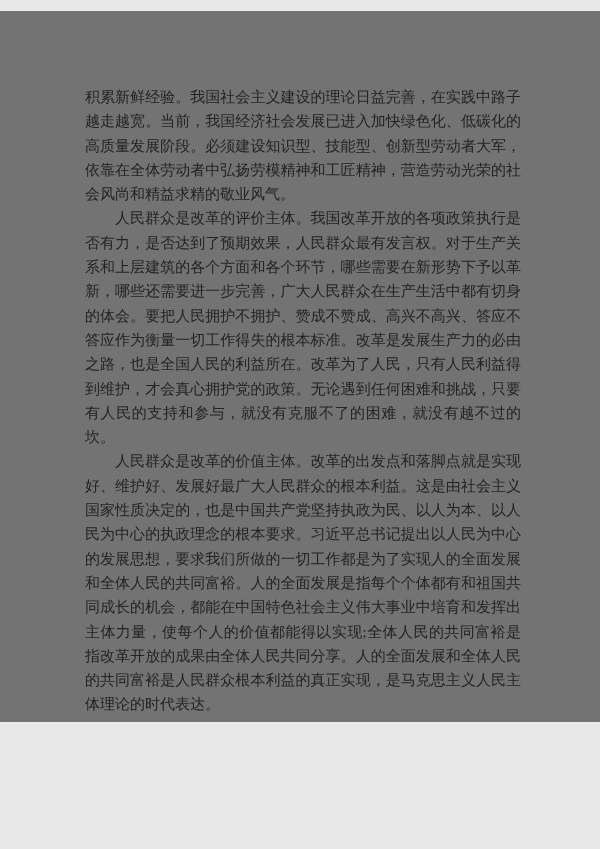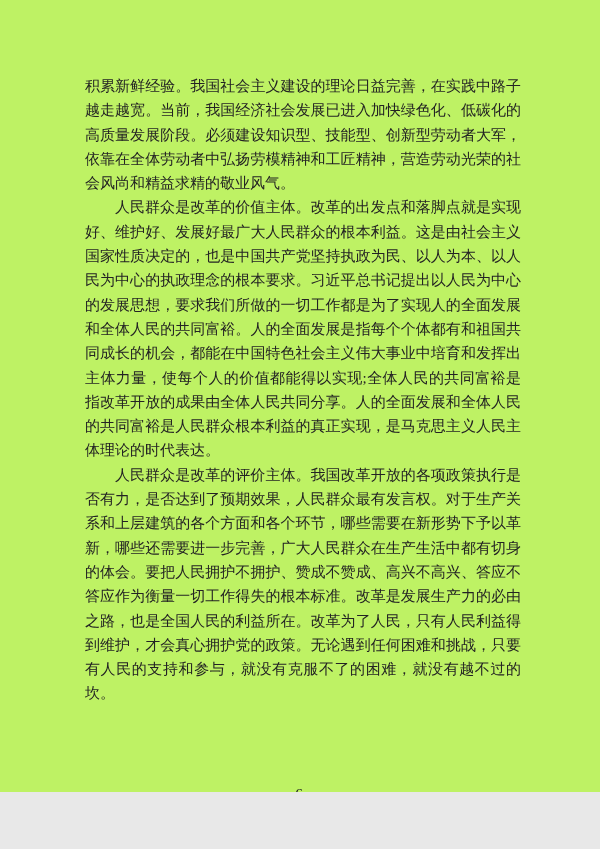--- a/index.html
+++ b/index.html
@@ -4,23 +4,23 @@
 <style>
   html, body {
     margin: 0;
     padding: 0;
     background: #e8e8e8;
     font-family: "Liberation Serif", "DejaVu Serif", serif;
   }
   .page {
     position: relative;
     width: 600px;
-    height: 792px;
-    margin: 0 auto;
-    background: #bef264;
+    height: 711px;
+    margin: 11px auto;
+    background: #737373;
     overflow: hidden;
     box-sizing: border-box;
   }
   .text-block {
     position: absolute;
     left: 85px;
     top: 74px;
     width: 436px;
     color: #232323;
     font-size: 15px;
@@ -45,17 +45,17 @@
     font-size: 15px;
     letter-spacing: 2px;
   }
 </style>
 </head>
 <body>
 
 <div class="page">
   <div class="text-block">
     <p>积累新鲜经验。我国社会主义建设的理论日益完善，在实践中路子越走越宽。当前，我国经济社会发展已进入加快绿色化、低碳化的高质量发展阶段。必须建设知识型、技能型、创新型劳动者大军，依靠在全体劳动者中弘扬劳模精神和工匠精神，营造劳动光荣的社会风尚和精益求精的敬业风气。</p>
+    <p class="indent">人民群众是改革的评价主体。我国改革开放的各项政策执行是否有力，是否达到了预期效果，人民群众最有发言权。对于生产关系和上层建筑的各个方面和各个环节，哪些需要在新形势下予以革新，哪些还需要进一步完善，广大人民群众在生产生活中都有切身的体会。要把人民拥护不拥护、赞成不赞成、高兴不高兴、答应不答应作为衡量一切工作得失的根本标准。改革是发展生产力的必由之路，也是全国人民的利益所在。改革为了人民，只有人民利益得到维护，才会真心拥护党的政策。无论遇到任何困难和挑战，只要有人民的支持和参与，就没有克服不了的困难，就没有越不过的坎。</p>
     <p class="indent">人民群众是改革的价值主体。改革的出发点和落脚点就是实现好、维护好、发展好最广大人民群众的根本利益。这是由社会主义国家性质决定的，也是中国共产党坚持执政为民、以人为本、以人民为中心的执政理念的根本要求。习近平总书记提出以人民为中心的发展思想，要求我们所做的一切工作都是为了实现人的全面发展和全体人民的共同富裕。人的全面发展是指每个个体都有和祖国共同成长的机会，都能在中国特色社会主义伟大事业中培育和发挥出主体力量，使每个人的价值都能得以实现;全体人民的共同富裕是指改革开放的成果由全体人民共同分享。人的全面发展和全体人民的共同富裕是人民群众根本利益的真正实现，是马克思主义人民主体理论的时代表达。</p>
-    <p class="indent">人民群众是改革的评价主体。我国改革开放的各项政策执行是否有力，是否达到了预期效果，人民群众最有发言权。对于生产关系和上层建筑的各个方面和各个环节，哪些需要在新形势下予以革新，哪些还需要进一步完善，广大人民群众在生产生活中都有切身的体会。要把人民拥护不拥护、赞成不赞成、高兴不高兴、答应不答应作为衡量一切工作得失的根本标准。改革是发展生产力的必由之路，也是全国人民的利益所在。改革为了人民，只有人民利益得到维护，才会真心拥护党的政策。无论遇到任何困难和挑战，只要有人民的支持和参与，就没有克服不了的困难，就没有越不过的坎。</p>
   </div>
   <div class="page-number">- 6 -</div>
 </div>
 
 </body></html>

